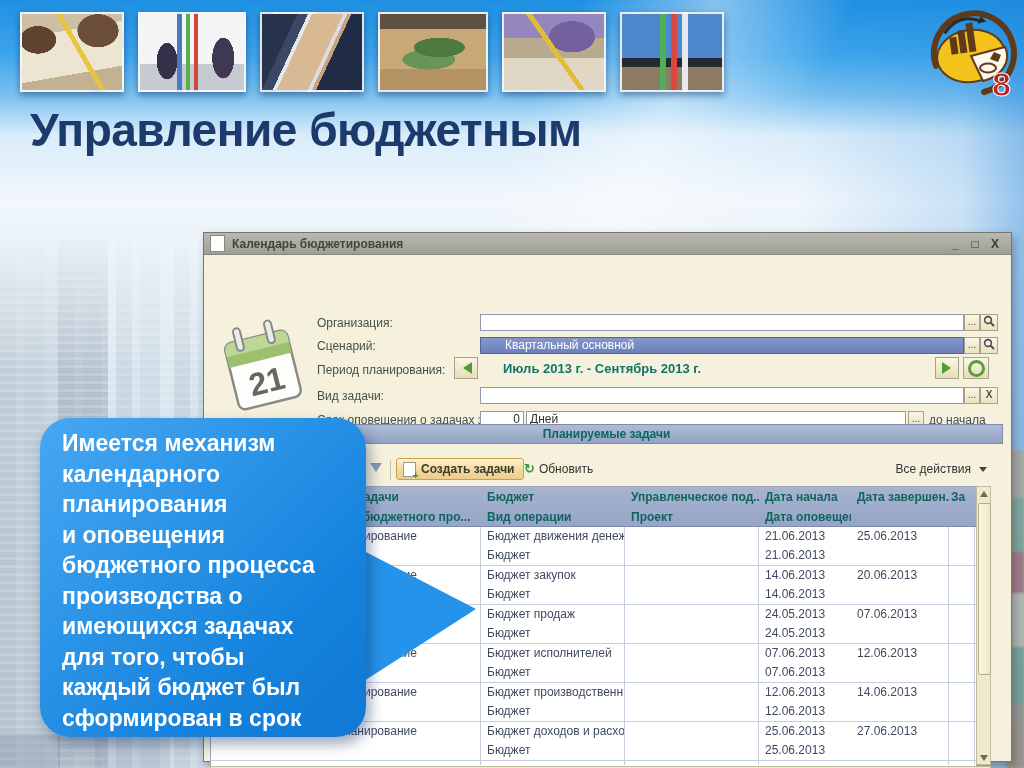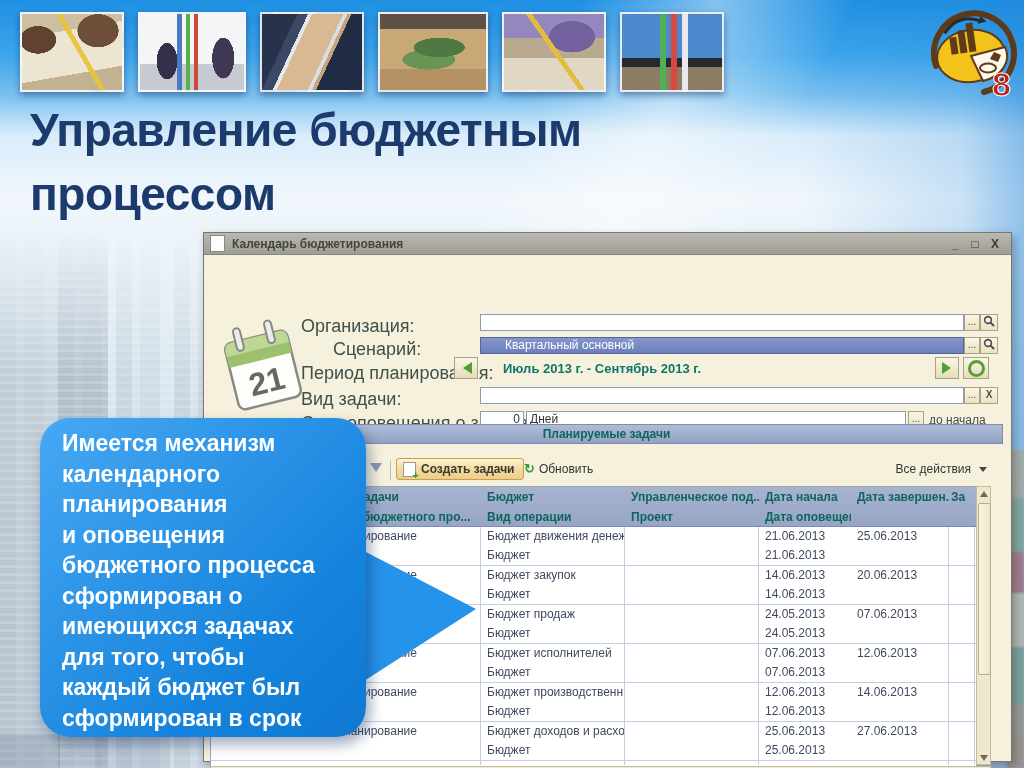--- a/index.html
+++ b/index.html
@@ -54,21 +54,21 @@
   .title{position:absolute;left:30px;top:98px;width:760px;color:#1d3a6d;font-size:46px;font-weight:bold;line-height:64px;letter-spacing:-.5px;}
   
   .win{position:absolute;left:203px;top:232px;width:807px;height:528px;background:#f6f1dc;border:1px solid #77776f;box-shadow:3px 4px 8px rgba(50,50,60,.35);}
   .tbar{position:absolute;left:0;top:0;right:0;height:22px;background:linear-gradient(180deg,#b9b9b1,#9e9e96);border-bottom:1px solid #85857d;display:flex;align-items:center;padding:0 6px;box-sizing:border-box;}
   .tbar .wicon{width:13px;height:15px;background:#fdfdfb;border:1px solid #8a8a84;margin-right:7px;}
   .tbar .wtitle{font-size:12px;font-weight:bold;color:#45453e;flex:1;}
   .wbtn{font-size:12px;font-weight:bold;color:#3c3c34;width:20px;text-align:center;cursor:default;}
   .client{position:absolute;left:1px;top:23px;right:1px;bottom:1px;}
   .ghead{position:absolute;left:5px;width:793px;height:20px;background:linear-gradient(180deg,#b0bcd6,#93a2c4);border:1px solid #7e8bae;box-sizing:border-box;text-align:center;font-size:12px;font-weight:bold;color:#0d665e;line-height:18px;}
   .cal{position:absolute;left:8px;top:58px;}
-  .flabel{position:absolute;left:96px;font-size:18px;color:#40504a;}
+  .flabel{position:absolute;left:112px;font-size:12px;color:#40504a;}
   .finput{position:absolute;left:275px;width:484px;height:17px;background:#fff;border:1px solid #8f99b4;box-sizing:border-box;font-size:12px;line-height:15px;padding:0 3px;color:#333;}
   .finput.sel{background:linear-gradient(180deg,#8496ca,#6c80bd);color:#fff;border-color:#55639b;padding-left:24px;}
   .btn-sm{position:absolute;width:16px;height:17px;background:linear-gradient(180deg,#fbf6e4,#ece2c2);border:1px solid #a9a28a;box-sizing:border-box;font-size:10px;line-height:13px;text-align:center;color:#55503e;cursor:default;}
   .btn-green{position:absolute;width:24px;height:22px;background:linear-gradient(180deg,#fbf6e4,#e7dcba);border:1px solid #a9a28a;box-sizing:border-box;display:flex;align-items:center;justify-content:center;cursor:default;}
   .tri-r{width:0;height:0;border:6px solid transparent;border-left:9px solid #4f9e33;margin-left:4px;}
   .tri-l{width:0;height:0;border:6px solid transparent;border-right:9px solid #4f9e33;margin-right:4px;}
   .ring{width:11px;height:11px;border:3px solid #5a9e3a;border-radius:50%;}
   .period-text{position:absolute;left:284px;font-size:13px;font-weight:bold;color:#0e756b;padding-left:14px;}
   .suffix{position:absolute;font-size:12px;color:#40504a;}
   
@@ -146,21 +146,20 @@
       </g>
       <path d="M47 50 L81 41 A34 26 0 0 1 59 75 Z" fill="#fdf8ec" stroke="#5f3a18" stroke-width="2"></path>
       <path d="M70 46 l7 3 -3 7 -8 -3 Z" fill="#5f3a18"></path>
       <ellipse cx="64" cy="62" rx="8" ry="4.5" fill="none" stroke="#5f3a18" stroke-width="2"></ellipse>
       <text x="68" y="90" font-size="34" font-weight="bold" fill="#c21f1f" stroke="#ffffff" stroke-width="1" font-family="Liberation Sans, sans-serif">8</text>
     </svg>
   </div>
 
   <div class="title">
     <div>Управление бюджетным</div>
-    <div>процессом</div>
   </div>
 
   <div class="win">
     <div class="tbar">
       <span class="wicon"></span>
       <span class="wtitle">Календарь бюджетирования</span>
       <span class="wbtn">_</span>
       <span class="wbtn">□</span>
       <span class="wbtn">X</span>
     </div>
@@ -184,21 +183,21 @@
       <span class="flabel" style="top:60px;">Организация:</span>
       <div class="finput" style="top:58px;"></div>
       <div class="btn-sm" style="left:759px;top:58px;">...</div>
       <div class="btn-sm" style="left:775px;top:58px;width:18px;">
         <svg width="12" height="12" viewBox="0 0 12 12">
             <circle cx="5" cy="5" r="3.4" fill="none" stroke="#4a4a55" stroke-width="1.6"></circle>
             <line x1="7.6" y1="7.6" x2="11" y2="11" stroke="#4a4a55" stroke-width="2"></line>
           </svg>
       </div>
 
-      <span class="flabel" style="top:83px;margin-left:32px;">Сценарий:</span>
+      <span class="flabel" style="top:83px;">Сценарий:</span>
       <div class="finput sel" style="top:81px;">Квартальный основной</div>
       <div class="btn-sm" style="left:759px;top:81px;">...</div>
       <div class="btn-sm" style="left:775px;top:81px;width:18px;">
         <svg width="12" height="12" viewBox="0 0 12 12">
             <circle cx="5" cy="5" r="3.4" fill="none" stroke="#4a4a55" stroke-width="1.6"></circle>
             <line x1="7.6" y1="7.6" x2="11" y2="11" stroke="#4a4a55" stroke-width="2"></line>
           </svg>
       </div>
 
       <span class="flabel" style="top:107px;">Период планирования:</span>
@@ -386,20 +385,20 @@
 
   <svg class="tail" width="116" height="146" viewBox="0 0 116 146">
     <polygon points="0,6 112,64 0,136" fill="#2593e9"></polygon>
   </svg>
   <div class="callout">
     <div>Имеется механизм</div>
     <div>календарного</div>
     <div>планирования</div>
     <div>и оповещения</div>
     <div>бюджетного процесса</div>
-    <div>сформирован о</div>
+    <div>производства о</div>
     <div>имеющихся задачах</div>
     <div>для того, чтобы</div>
     <div>каждый бюджет был</div>
     <div>сформирован в срок</div>
   </div>
 
 </div>
 
 </body></html>

